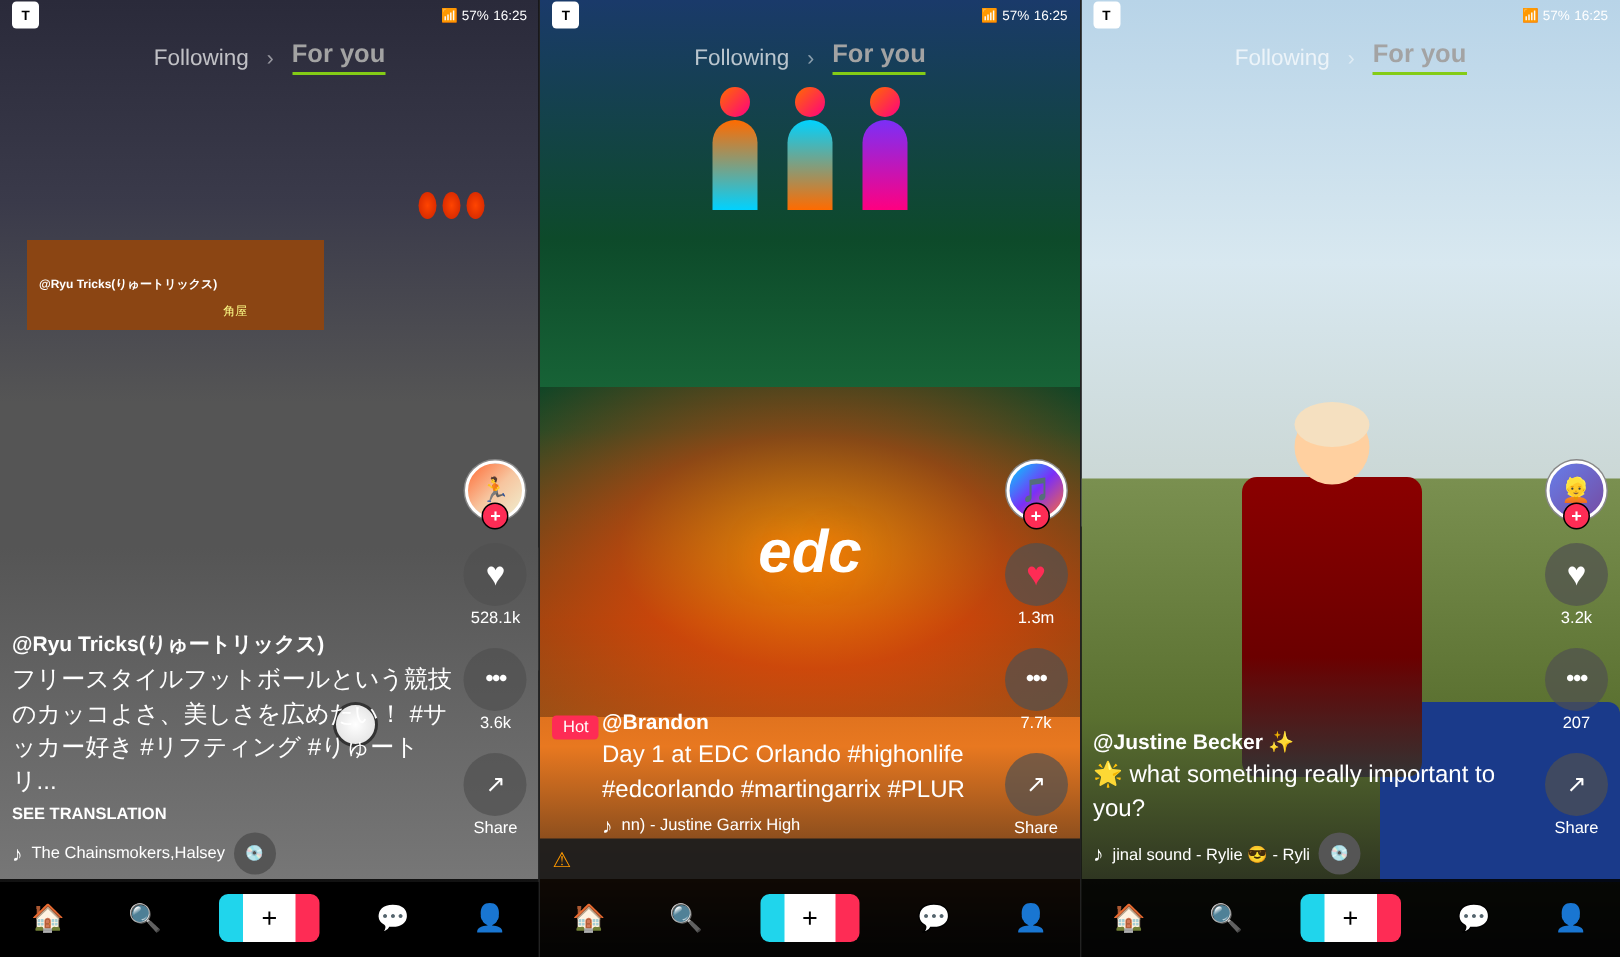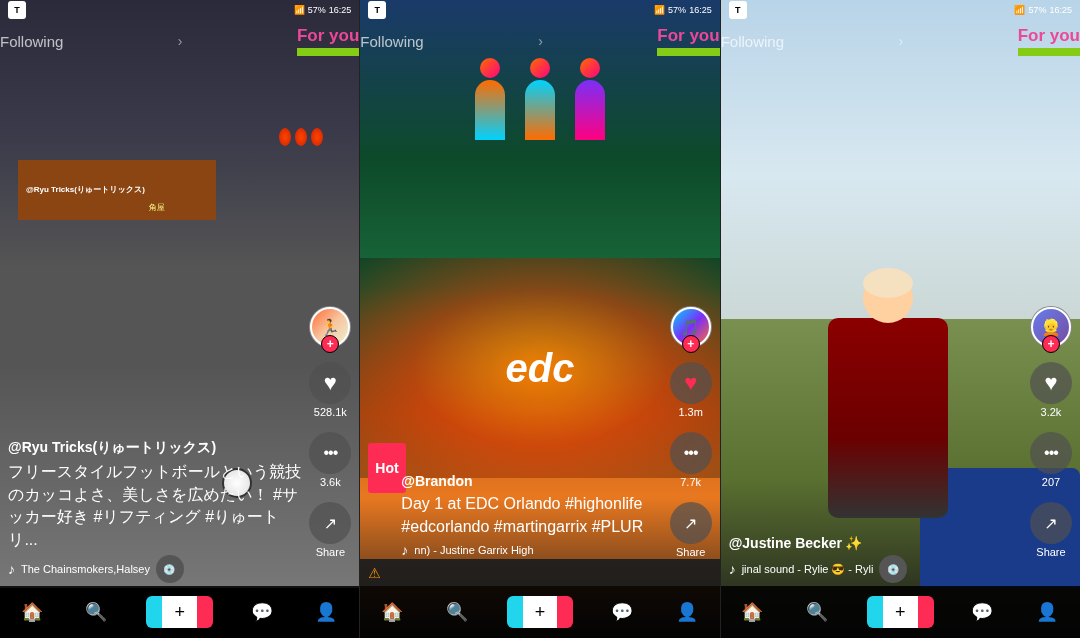--- a/index.html
+++ b/index.html
@@ -37,37 +37,37 @@
       width: 18px; height: 18px; background: #fff; border-radius: 3px;
       display: flex; align-items: center; justify-content: center;
       font-size: 9px; font-weight: bold; color: #000;
     }
 
     
     .top-nav {
       position: absolute;
       top: 18px; left: 0; right: 0;
       display: flex;
-      justify-content: space-between;
+      justify-content: center;
       align-items: center;
       gap: 12px;
       z-index: 10;
       padding: 8px 0;
     }
     .nav-tab {
       color: rgba(255,255,255,0.7);
       font-size: 15px;
       font-weight: 500;
       cursor: pointer;
     }
     .nav-tab.active {
-      color: #ec4899;
+      color: #a3a3a3;
       font-weight: 700;
       font-size: 17px;
-      border-bottom: 8px solid #84cc16;
+      border-bottom: 2px solid #84cc16;
       padding-bottom: 2px;
     }
     .nav-divider {
       color: rgba(255,255,255,0.5);
       font-size: 14px;
     }
 
     
     .right-actions {
       position: absolute;
@@ -156,23 +156,23 @@
       font-size: 10px;
     }
 
     
     .hot-badge {
       position: absolute;
       bottom: 145px;
       left: 8px;
       background: #fe2c55;
       color: #fff;
-      font-size: 14px;
-      font-weight: 700;
-      padding: 17px 7px;
+      font-size: 11px;
+      font-weight: 400;
+      padding: 2px 7px;
       border-radius: 3px;
       z-index: 10;
     }
 
     
     .share-icon {
       display: flex;
       flex-direction: column;
       align-items: center;
       gap: 2px;
@@ -495,20 +495,21 @@
       <div class="action-icon-wrap">
         <span style="font-size:16px;color:#fff;">↗</span>
       </div>
       <span class="action-count">Share</span>
     </div>
   </div>
 
   <div class="bottom-info">
     <div class="username">@Ryu Tricks(りゅートリックス)</div>
     <div class="description">フリースタイルフットボールという競技のカッコよさ、美しさを広めたい！ #サッカー好き #リフティング #りゅートリ...</div>
+    <div class="see-translation">SEE TRANSLATION</div>
     <div class="music-row">
       <span class="music-note">♪</span>
       <span>The Chainsmokers,Halsey</span>
       <div class="music-disc">💿</div>
     </div>
   </div>
 
   <div class="bottom-nav">
     <div class="bottom-nav-item">
       <span style="font-size:18px;">🏠</span>
@@ -680,20 +681,21 @@
     <div class="action-item share-icon">
       <div class="action-icon-wrap">
         <span style="font-size:16px;color:#fff;">↗</span>
       </div>
       <span class="action-count">Share</span>
     </div>
   </div>
 
   <div class="bottom-info">
     <div class="username">@Justine Becker ✨</div>
+    <div class="description">🌟 what something really important to you?</div>
     <div class="music-row">
       <span class="music-note">♪</span>
       <span>jinal sound - Rylie 😎 - Ryli</span>
       <div class="music-disc">💿</div>
     </div>
   </div>
 
   <div class="bottom-nav">
     <div class="bottom-nav-item">
       <span style="font-size:18px;">🏠</span>

